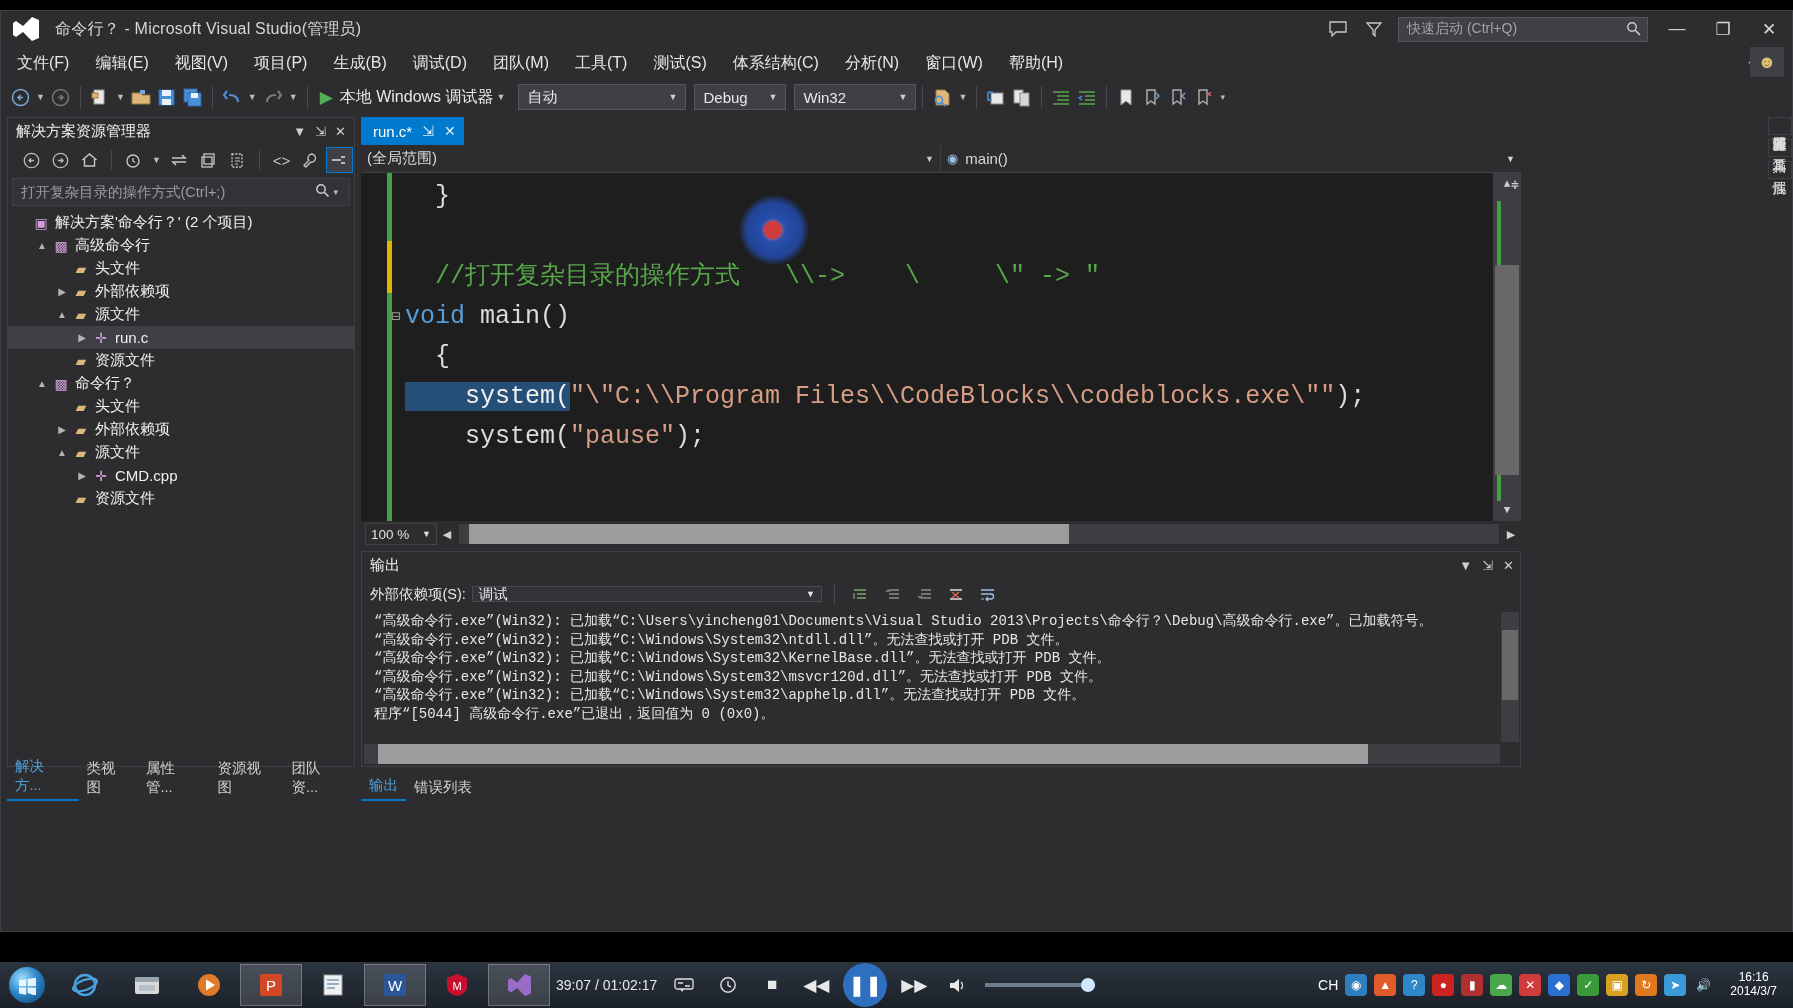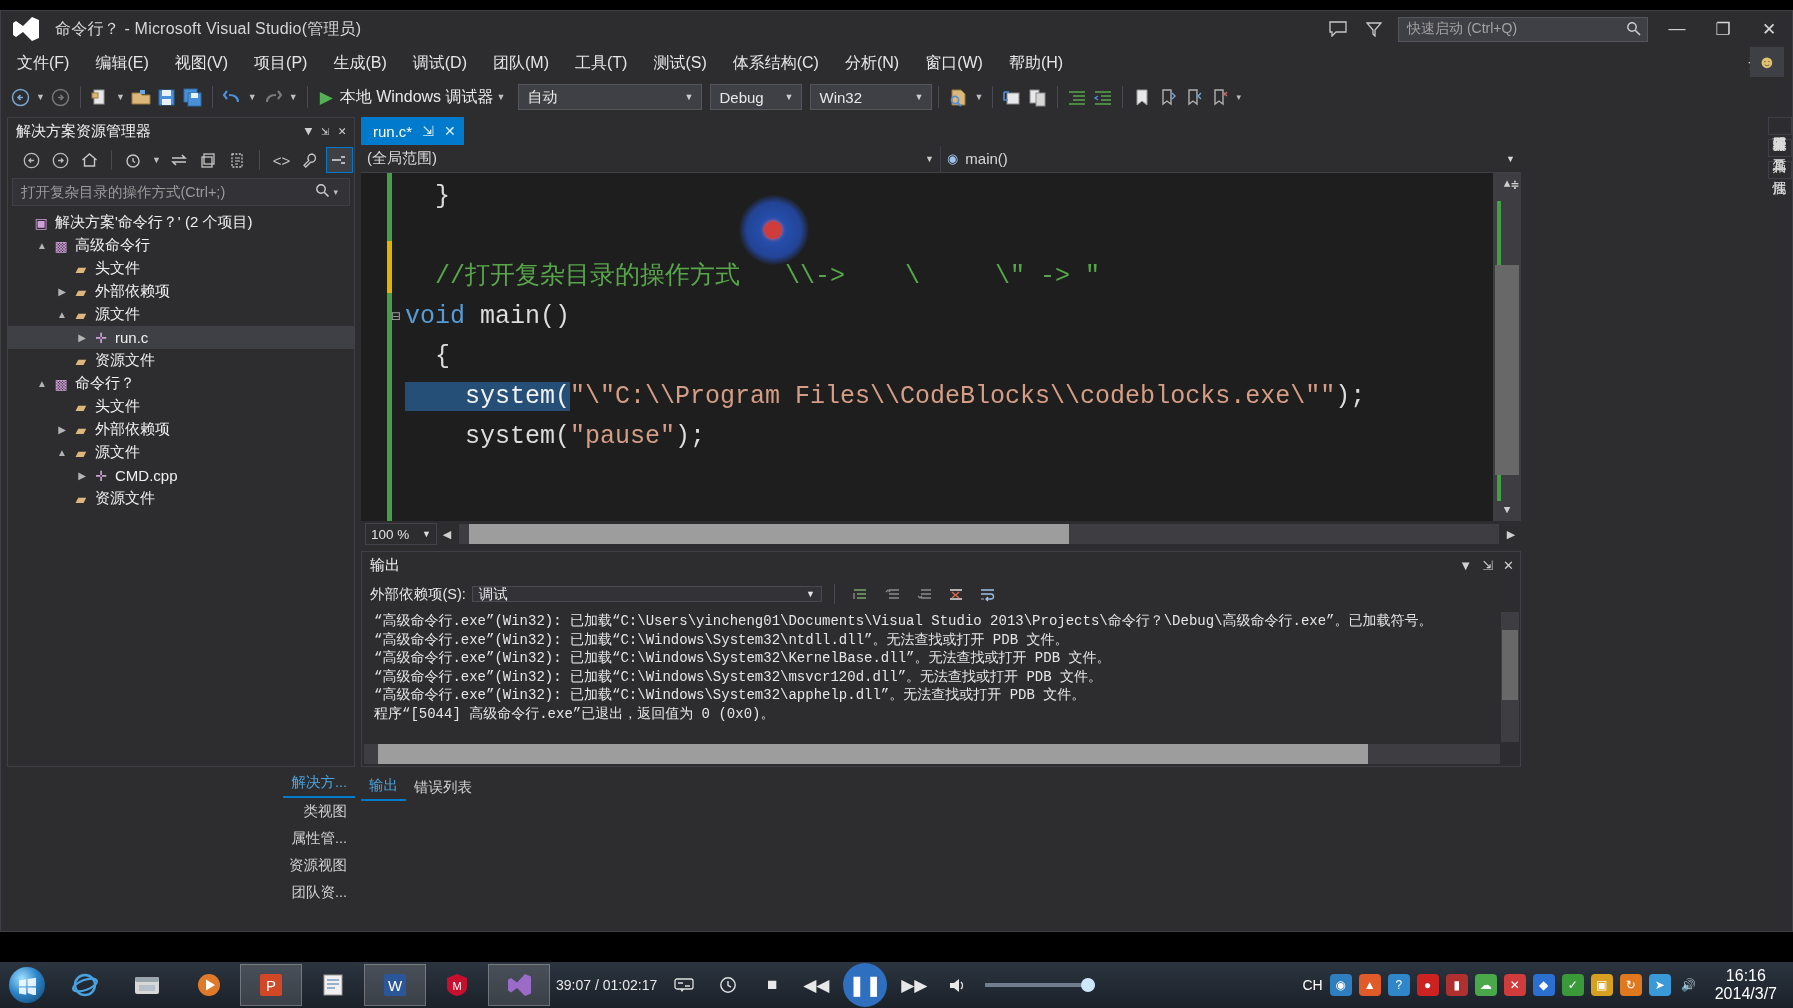--- a/index.html
+++ b/index.html
@@ -53,42 +53,42 @@
   .combo { height:26px; background:#3f3f46; border:1px solid #55555c; color:#e8e8e8;
            font-size:15px; display:flex; align-items:center; padding:0 8px; position:relative; }
   .combo .cv { flex:1; }
   .combo .cc { font-size:9px; color:#cfcfcf; margin-left:8px; }
   .runbtn { display:flex; align-items:center; color:#e8e8e8; font-size:16px; padding:0 6px; }
   .runbtn .tri { color:#54b054; font-size:17px; margin-right:7px; }
 
   
   .sln { position:absolute; left:6px; top:106px; width:348px; height:650px; background:#2d2d30;
          border:1px solid #3f3f46; }
-  .slnhdr { height:26px; display:flex; align-items:center; padding:0 4px 0 8px;font-family:Liberation Mono, monospace; }
+  .slnhdr { height:26px; display:flex; align-items:center; padding:0 4px 0 8px; }
   .slnhdr .t { color:#f0f0f0; font-size:15px; }
   .slnhdr .r { margin-left:auto; display:flex; align-items:center; gap:9px; color:#d0d0d0; font-size:13px; padding-right:4px;}
   .slntb { height:32px; display:flex; align-items:center; padding-left:10px; gap:2px; }
   .sicon { width:27px; height:26px; display:flex; align-items:center; justify-content:center;
            color:#c6c6c6; font-size:15px; }
   .sicon.sel { border:1px solid #007acc; background:#3f3f46; }
   .vsep { width:1px; height:20px; background:#4a4a50; margin:0 6px; }
   .slnsearch { height:28px; margin:2px 4px 0 4px; background:#333337; border:1px solid #3f3f46;
                display:flex; align-items:center; padding:0 8px; color:#9a9a9a; font-size:14.5px;}
   .slnsearch .sm { margin-left:auto; color:#cfcfcf; font-size:14px; }
   .tree { margin-top:5px; font-size:15px; color:#f0f0f0; }
   .trow { height:23px; display:flex; align-items:center; padding-left:6px; white-space:nowrap; }
   .trow.sel { background:#3f3f46; }
   .arrow { width:16px; text-align:center; color:#b4b4b4; font-size:10px; }
   .ticon2 { width:22px; text-align:center; margin-right:3px; font-size:14px; }
   .fold { color:#dcb67a; }
   .proj { color:#cf9fd8; }
 
   
   .lefttabs { position:absolute; left:6px; top:758px; width:348px; height:32px;
-              display:flex; align-items:flex-end;flex-direction:column; }
+              display:flex; align-items:flex-end; }
   .ltab { font-size:14.5px; color:#d0d0d0; padding:4px 8px; }
   .ltab.act { color:#4aa3e0; border-bottom:2px solid #007acc; }
 
   
   .editor { position:absolute; left:360px; top:106px; width:1160px; height:430px; }
   .tabstrip { height:28px; display:flex; align-items:flex-end; }
   .etab { height:28px; background:#007acc; color:#fff; display:flex; align-items:center;
           padding:0 8px 0 12px; font-size:15px; gap:10px; }
   .etab .pin, .etab .x { font-size:14px; color:#dbeefb; }
   .navbar { height:28px; background:#2d2d30; border-bottom:1px solid #3f3f46;
@@ -179,21 +179,21 @@
           font-size:23px; color:#eaeaea; }
   .tbtn.act { background:rgba(255,255,255,.14); border:1px solid rgba(255,255,255,.25); }
   .media { display:flex; align-items:center; gap:10px; color:#e8e8e8; font-size:16px; margin-left:6px; }
   .mbtn { width:34px; height:34px; display:flex; align-items:center; justify-content:center; font-size:17px;}
   .mbtn.pause { width:44px; height:44px; border-radius:50%; background:#2f6fc0; color:#fff; font-size:20px; }
   .slider { width:110px; height:4px; background:#6f7d8c; position:relative; }
   .slider .kn { position:absolute; right:0; top:-5px; width:14px; height:14px; border-radius:50%; background:#cfe6ff; }
   .tray { margin-left:auto; display:flex; align-items:center; gap:7px; padding-right:8px; }
   .tr { width:22px; height:22px; border-radius:4px; display:flex; align-items:center;
         justify-content:center; font-size:12px; color:#fff; }
-  .clock { color:#fff; font-size:16px; text-align:center; line-height:1.15; padding:0 8px; }
+  .clock { color:#fff; font-size:12px; text-align:center; line-height:1.15; padding:0 8px; }
 </style>
 </head>
 <body>
 
 <div id="root">
 
 
   <div class="vswin">
 
     <div class="titlebar">
@@ -301,21 +301,21 @@
             <path d="M4 14c0-5 4-7 9-7M15 3l3 4-3 4" fill="none" stroke="#7a7a7a" stroke-width="2.1"></path>
           </svg>
       </div>
       <span class="caret">▼</span>
       <div class="tbsep"></div>
       <div class="runbtn">
         <span class="tri">▶</span>
         <span>本地 Windows 调试器</span>
         <span class="caret">▼</span>
       </div>
-      <div class="combo" style="width:184px;margin-left:4px;">
+      <div class="combo" style="width:168px;margin-left:4px;">
         <span class="cv">自动</span>
         <span class="cc">▼</span>
       </div>
       <div class="combo" style="width:92px;margin-left:8px;">
         <span class="cv">Debug</span>
         <span class="cc">▼</span>
       </div>
       <div class="combo" style="width:122px;margin-left:8px;">
         <span class="cv">Win32</span>
         <span class="cc">▼</span>

